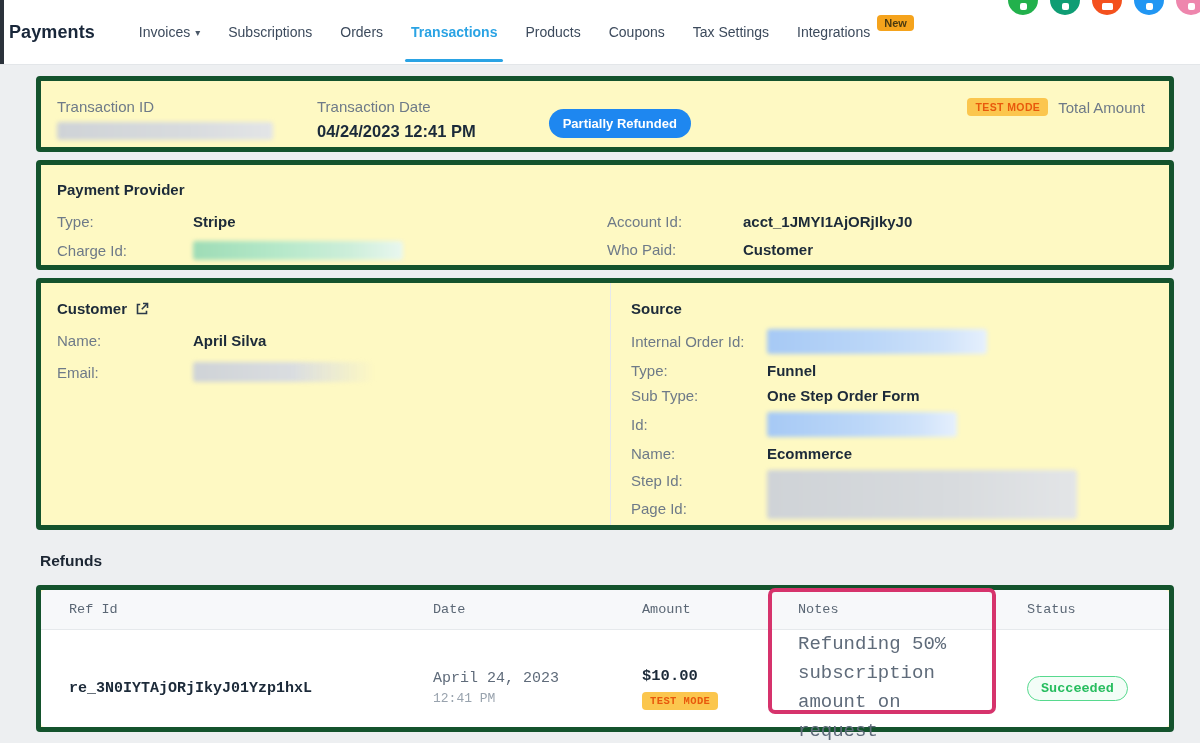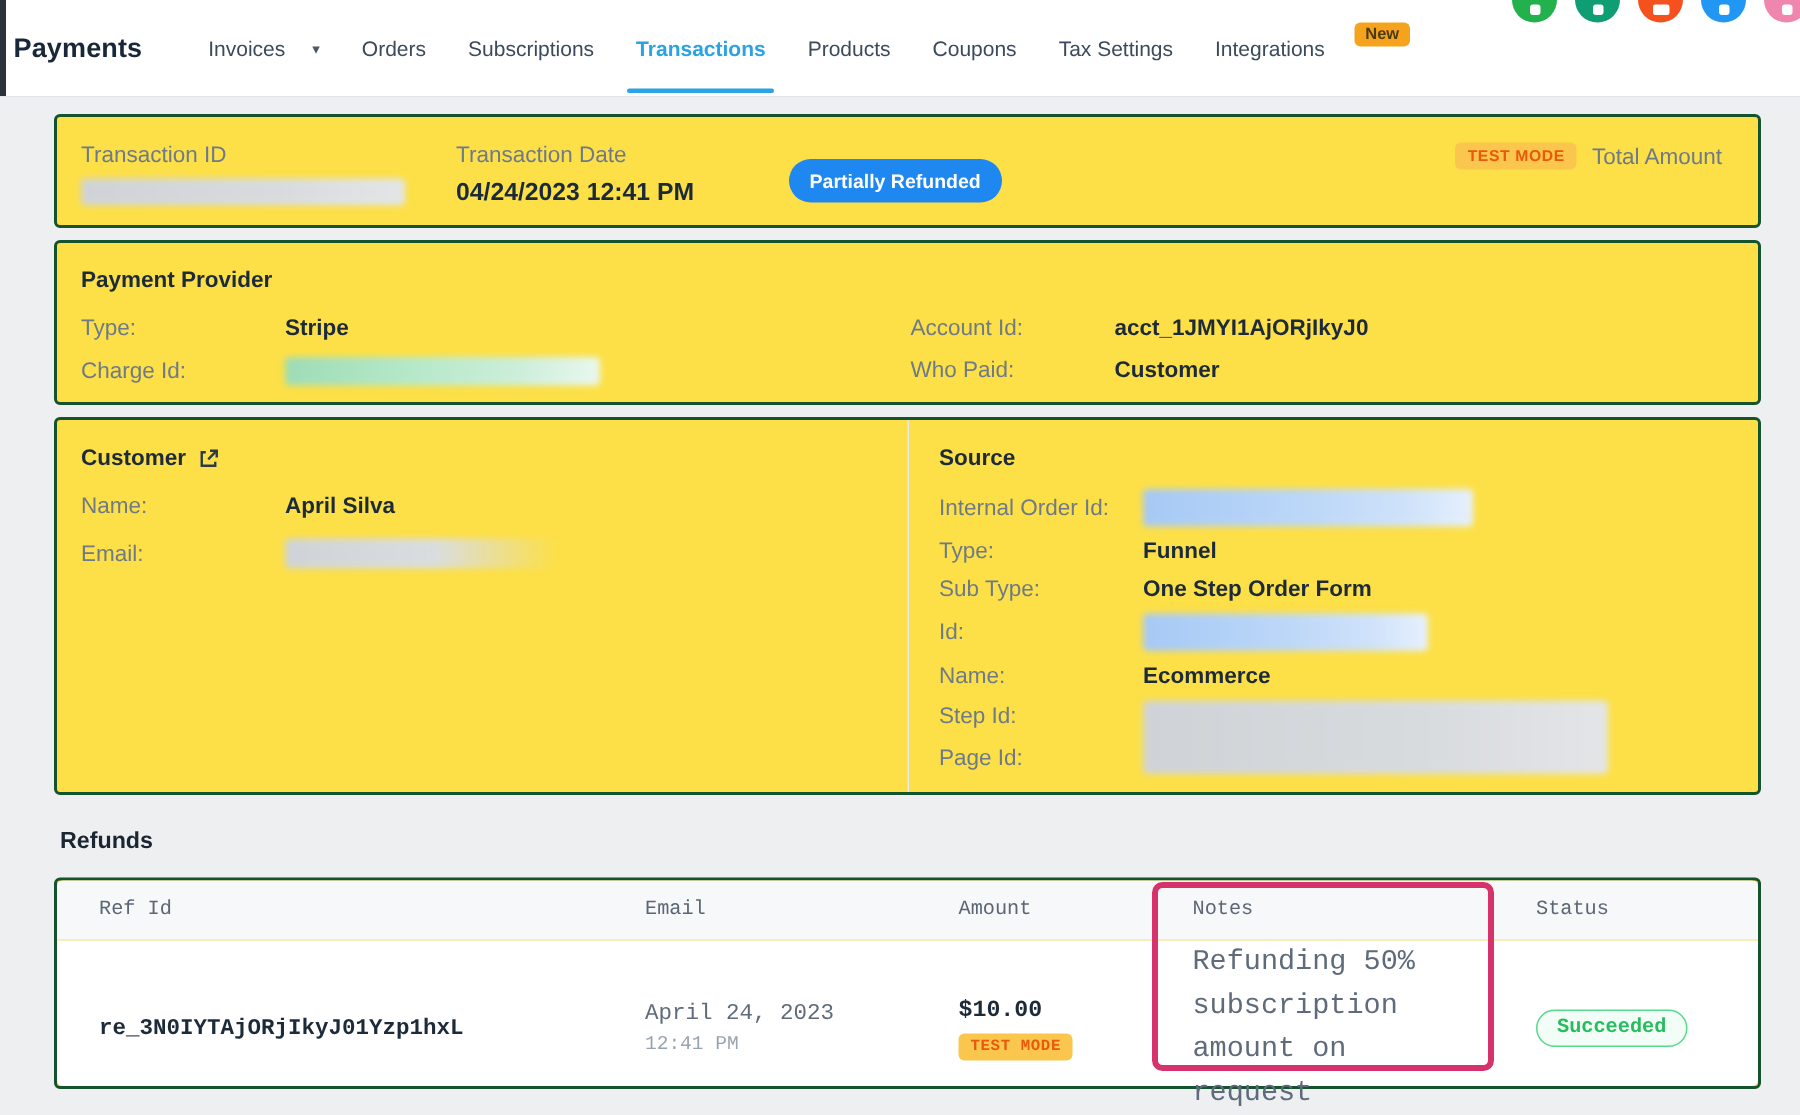--- a/index.html
+++ b/index.html
@@ -14,21 +14,21 @@
   .navbar {
     position:relative;
     height:65px; background:#ffffff;
     border-bottom:1px solid #e3e6e9;
     display:flex; align-items:center;
   }
   .nav-edge { position:absolute; left:0; top:0; width:4px; height:64px; background:#2b323b; }
   .app-title { font-size:18px; font-weight:700; color:#19273a; margin-left:9px; letter-spacing:.1px; }
   .tabs { display:flex; align-items:center; height:100%; margin-left:30px; }
   .tab {
-    position:relative; height:100%; display:flex; align-items:center; gap:18px;
+    position:relative; height:100%; display:flex; align-items:center; gap:5px;
     padding:0 14px; font-size:14px; font-weight:500; color:#3c4a5c; cursor:pointer; white-space:nowrap;
   }
   .tab .chev { font-size:10px; color:#4a5868; margin-top:1px; }
   .tab.active { color:#2aa3e4; font-weight:600;text-align:right; }
   .tab.active::after {
     content:""; position:absolute; left:8px; right:8px; bottom:2px; height:3px;
     background:#2aa3e4; border-radius:2px;
   }
   .new-badge {
     background:#f5a31c; color:#4a3a10; font-size:11px; font-weight:700;
@@ -39,22 +39,23 @@
     width:30px; height:30px; border-radius:50%;
     display:flex; align-items:flex-end; justify-content:center; padding-bottom:5px;
     cursor:pointer;
   }
   .glyph-dot { width:7px; height:7px; background:#fff; border-radius:2px; }
   .glyph-bar { width:11px; height:7px; background:#fff; border-radius:1.5px; }
 
   
   .main { position:relative; padding-top:11px; }
   .card {
-    background:#fde047; border:2px solid #14532d; border-radius:4px;
+    background:#fef9c3; border:5px solid #14532d; border-radius:4px;
     margin:0 26px 8px 36px;
+    gap:10px;
   }
   .label { font-size:15px; color:#6e7a88; }
   .value { font-size:15px; font-weight:700; color:#1c2a39; }
 
   
   .blur { border-radius:3px; filter:blur(2px); }
   .blur-gray   { background:linear-gradient(90deg,#cfd3d7,#d8dbde 60%,#e3e5e7); }
   .blur-green  { background:linear-gradient(90deg,#9edcb6,#b5e8c9 40%,#cdeeda 75%,#e9f7ef); }
   .blur-blue   { background:linear-gradient(90deg,#a6c9f5,#bcd7f8 50%,#cfe2fa 80%,#e6f0fd); }
   .blur-fade   { background:linear-gradient(90deg,#cfd3d7,#dadde0 55%,rgba(232,234,236,0)); }
@@ -137,24 +138,24 @@
 <header class="navbar">
   <div class="nav-edge"></div>
   <h1 class="app-title">Payments</h1>
 
   <nav class="tabs">
     <div class="tab">
       <span>Invoices</span>
       <span class="chev">▾</span>
     </div>
     <div class="tab">
+      <span>Subscriptions</span>
+    </div>
+    <div class="tab">
       <span>Orders</span>
-    </div>
-    <div class="tab">
-      <span>Subscriptions</span>
     </div>
     <div class="tab active">
       <span>Transactions</span>
     </div>
     <div class="tab">
       <span>Products</span>
     </div>
     <div class="tab">
       <span>Coupons</span>
     </div>
@@ -280,21 +281,21 @@
         <span class="k">Page Id:</span>
       </div>
     </div>
   </section>
 
   <h2 class="refunds-heading">Refunds</h2>
 
   <section class="card table-card">
     <div class="tgrid thead">
       <span>Ref Id</span>
-      <span>Email</span>
+      <span>Date</span>
       <span>Amount</span>
       <span>Notes</span>
       <span>Status</span>
     </div>
     <div class="tgrid trow">
       <span class="cell-refid">re_3N0IYTAjORjIkyJ01Yzp1hxL</span>
       <div class="cell-date">
         <div class="d1">April 24, 2023</div>
         <div class="d2">12:41 PM</div>
       </div>

